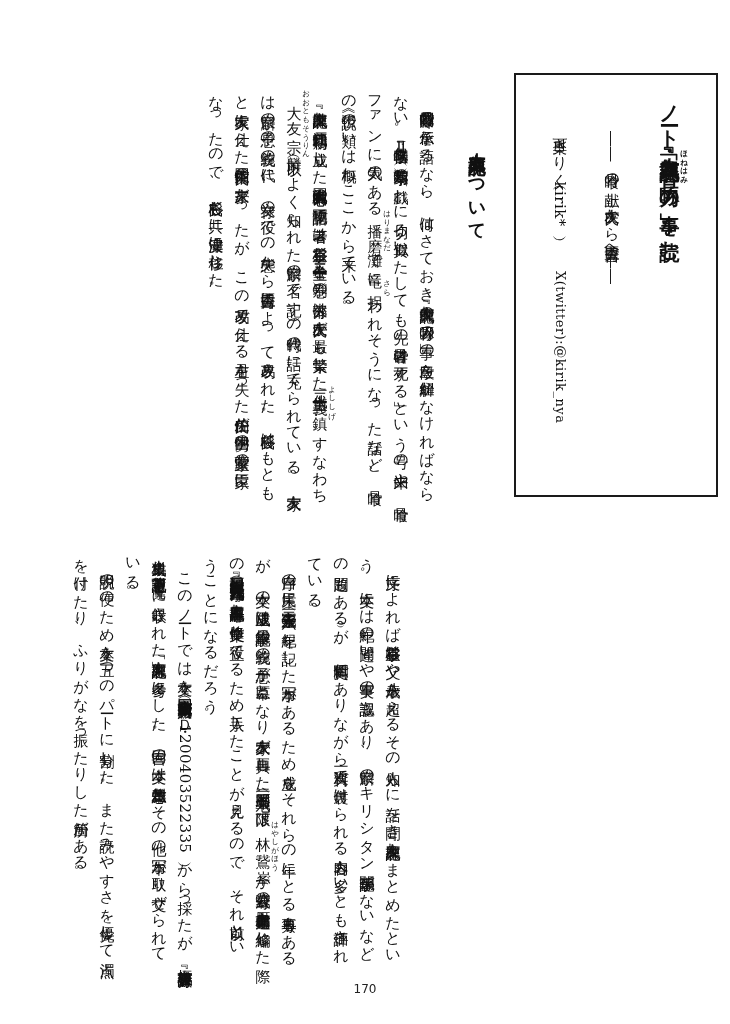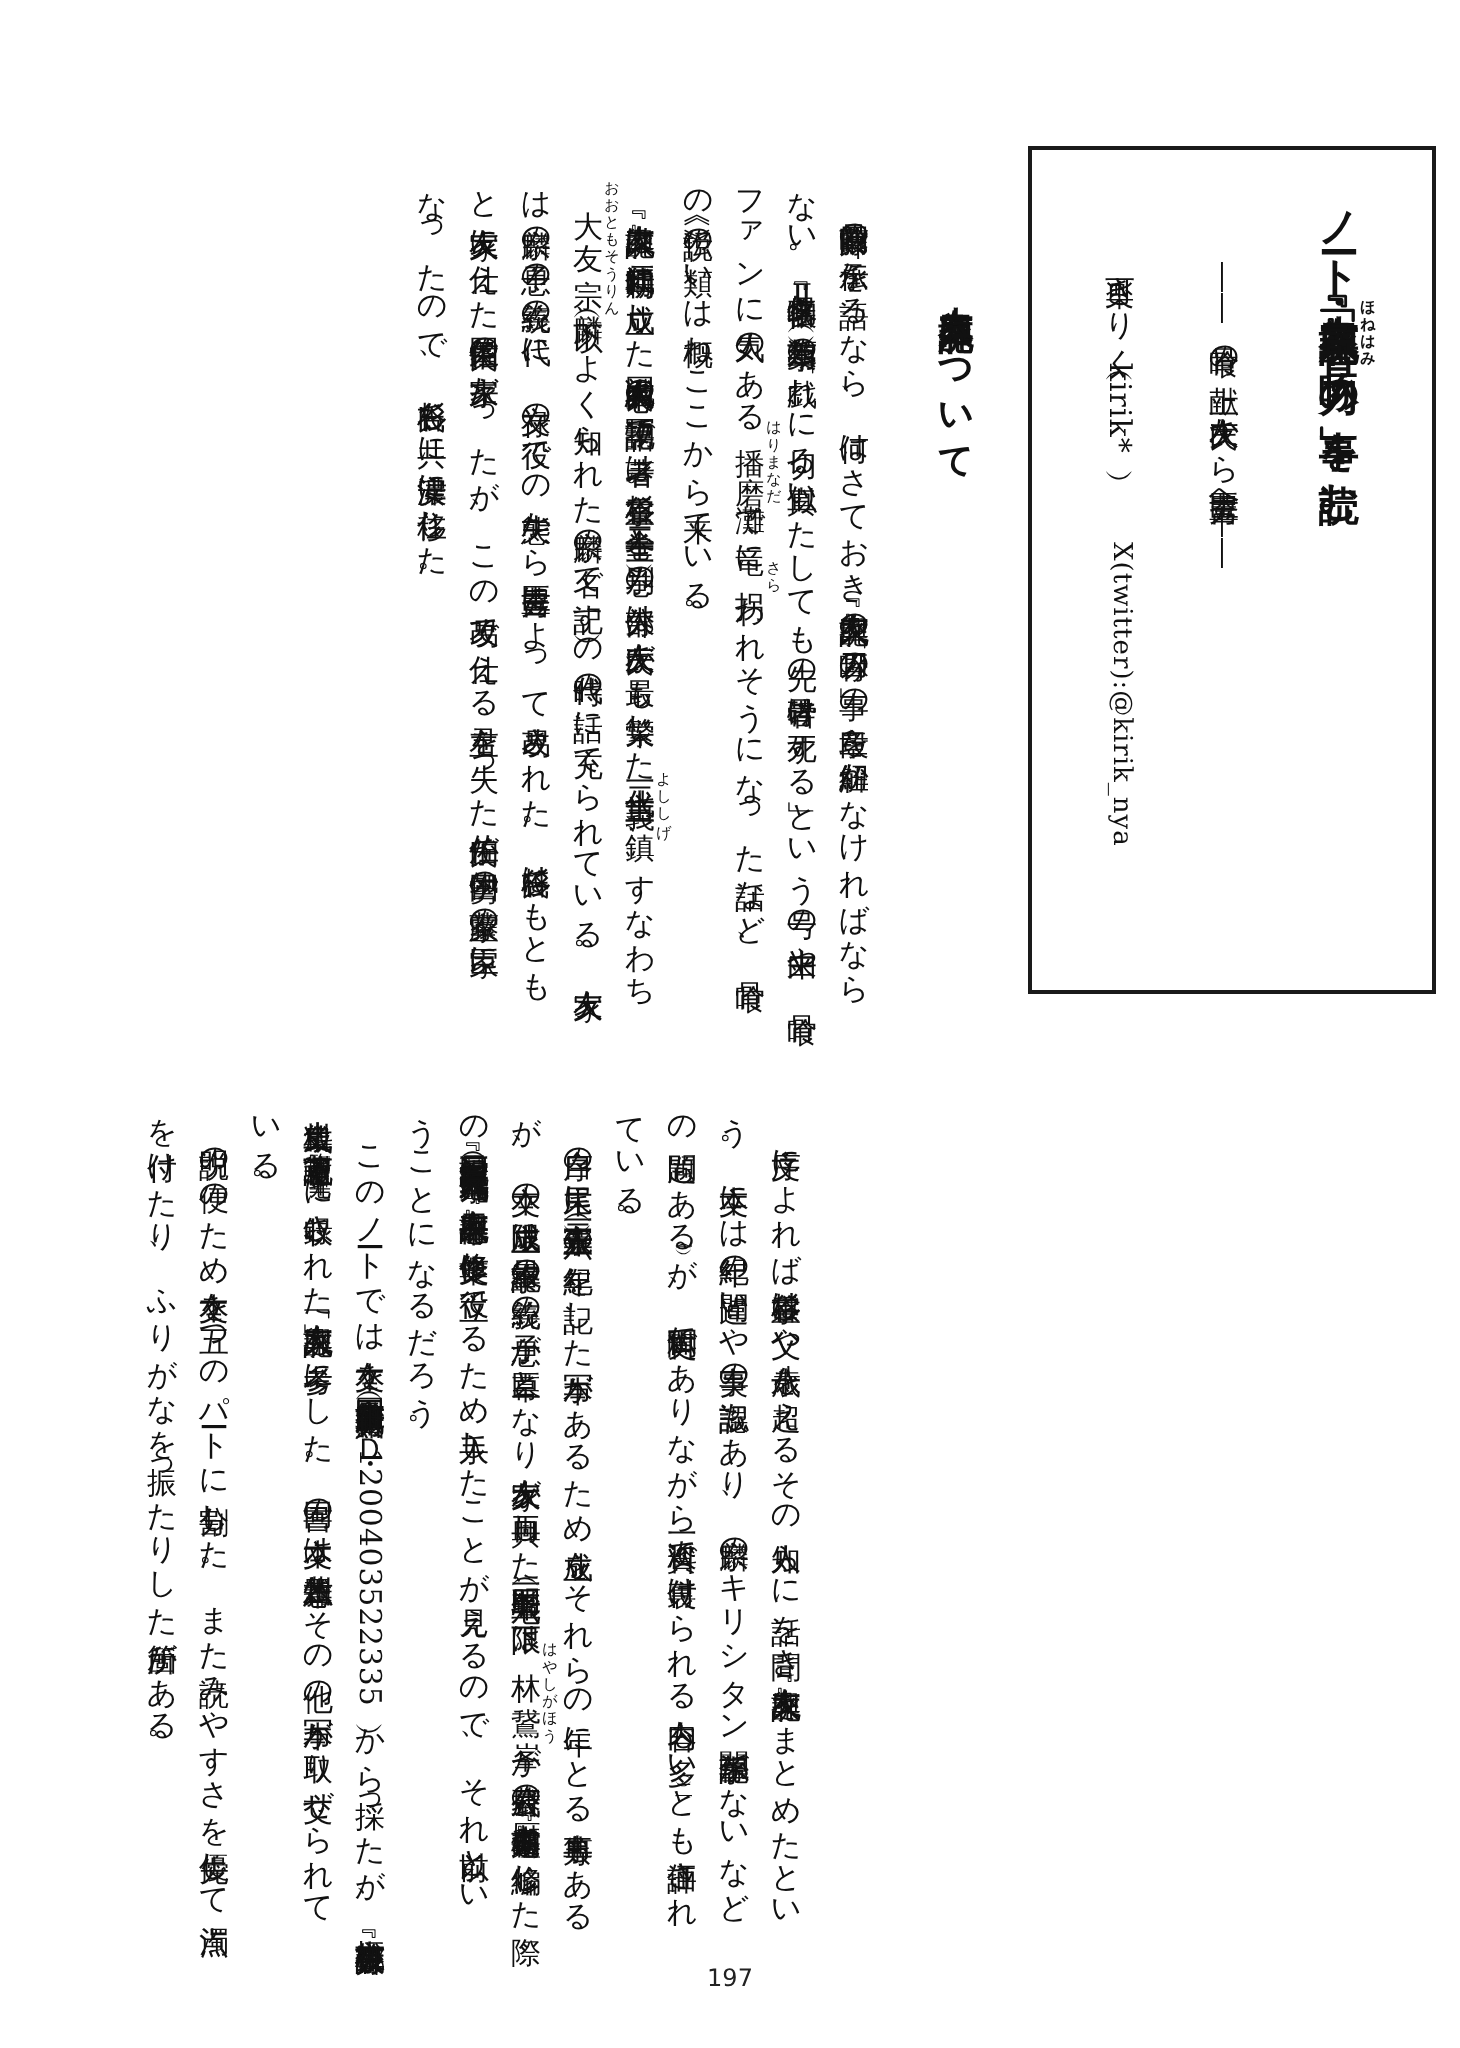--- a/index.html
+++ b/index.html
@@ -91,15 +91,15 @@
 
   <div class="bottomhalf">
     <div class="bodywrap">
         <p class="para">序文によれば杉谷宗重は父や八十歳を超えるその知人らに話を聞き『大友興廃記』をまとめたという。本文には年紀の間違いや事実の誤認もあり、宗麟のキリシタン関係記事がないなどの問題もある<span class="note">（一）</span>が、伝聞史料でありながら一次資料で裏付けられる内容も多い<span class="note">（二）</span>とも評価されている。</p>
         <p class="para">自序の末尾に寛永十二年（一六三五）の年紀を記した写本があるため成立をそれらの年にとる事典等もあるが、本文の成立上限は最終記事の義統の子息が幕臣となり大友家が再興した明暦三年（一六五七）、下限は<ruby>林鵞峯<rt>はやしがほう</rt></ruby>が幕府公式の歴史書『本朝通鑑』を編修した際の日記『国史館日録』寛文九年（一六六九）七月九日条<span class="note">（三）</span>に『大友興廃記』二十三冊を修史作業に役立てるため入手したことが見えるので、それ以前ということになるだろう。</p>
         <p class="para">このノートでは本文を国立国会図書館所蔵本（資料貼付ＩＤ・1200403522335）から採ったが、垣本言雄校訂『大分県郷土史料集成　戦記篇・下』<span class="sm">（臨川書店、一九七三年）</span><span class="note">（四）</span>に収録された「大友興廃記」も参考にした。同書の本文は豊州雑志本とその他の写本が取り交ぜられている。</p>
         <p class="para">説明の便のため本文を五つのパートに分割した。また読みやすさを優先して濁点を付けたり、ふりがなを振ったりした箇所がある。</p>
       </div>
   </div>
 
-  <div class="pagenum">197</div>
+  <div class="pagenum">170</div>
 
 </div>
 
 </body></html>

